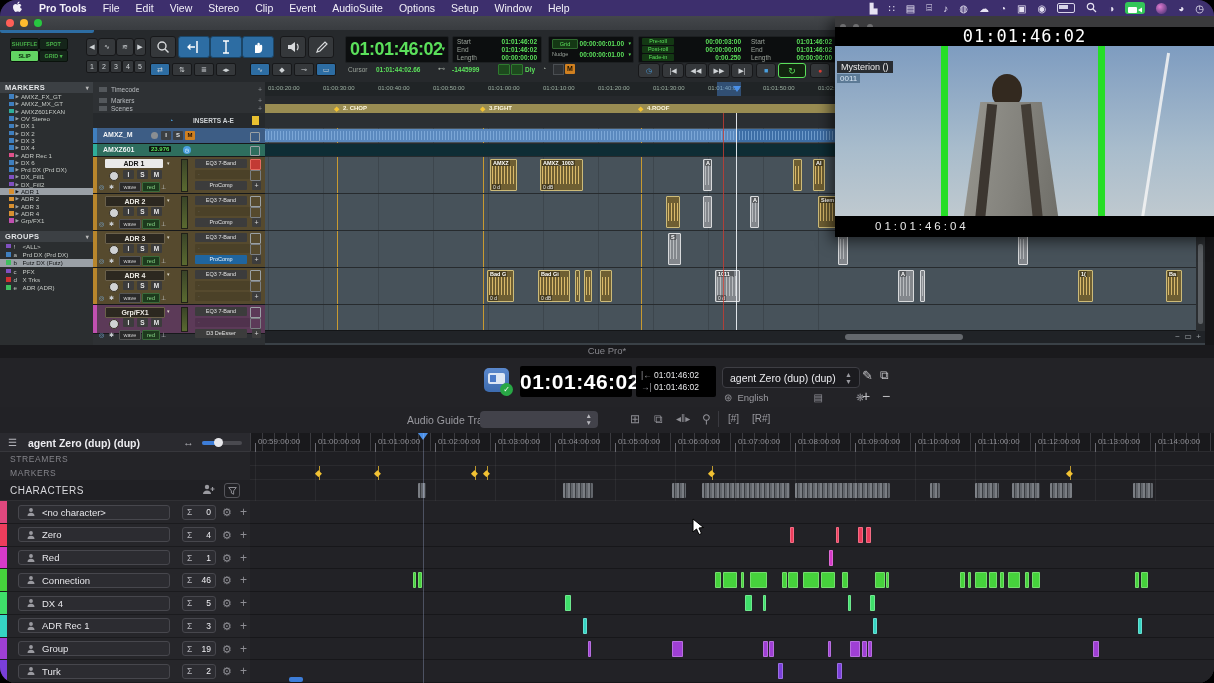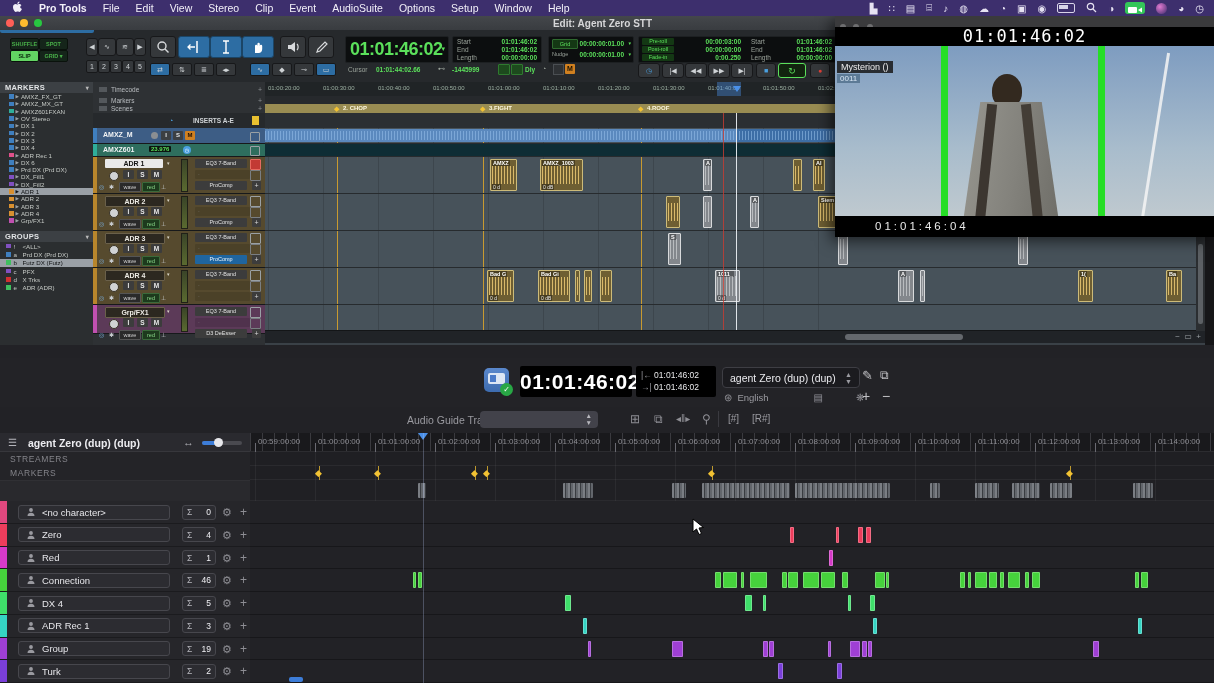--- a/index.html
+++ b/index.html
@@ -1,21 +1,21 @@
 <!DOCTYPE html>
 <html><head>
 <meta charset="utf-8">
 <style>
   html,body{margin:0;padding:0;background:#000;}
   #screen{position:relative;width:1214px;height:683px;overflow:hidden;background:#161618;
           font-family:"Liberation Sans",sans-serif;-webkit-font-smoothing:antialiased;cursor:default;}
   .abs{position:absolute;}
   .flex{display:flex;align-items:center;}
   .mono{font-family:"DejaVu Sans Mono",monospace;}
-  .nosel{user-select:none;}
+  .nosel{user-select:none;border-radius:16px;}
   
   #menubar{position:absolute;left:0;top:0;width:1214px;height:16px;background:#3d2f6d;display:flex;align-items:center;justify-content:space-between;z-index:50;}
   #menubar-left{display:flex;align-items:center;gap:16px;padding-left:12px;}
   #menubar-left .mi{font-size:10.5px;color:#f2f0f8;}
   #menubar-right{display:flex;align-items:center;gap:11px;padding-right:10px;}
   
   #edit-window{position:absolute;left:0;top:16px;width:1205px;height:329px;background:#26292c;z-index:1;}
   #ew-titlebar{position:absolute;left:0;top:0;width:100%;height:14px;background:linear-gradient(#44474b,#393c40);display:flex;align-items:center;}
   .tl{width:8px;height:8px;border-radius:50%;margin-left:6px;}
   #ew-title{position:absolute;left:0;right:0;text-align:center;font-size:10px;color:#d6d6d8;font-weight:bold;}
@@ -113,21 +113,20 @@
         <span style="font-size: 10px; color: rgb(230, 226, 242);">◕</span>
         <span style="font-size: 10px; color: rgb(230, 226, 242);">◷</span>
       </div>
   </div>
 
   <div id="edit-window">
     <div id="ew-titlebar">
       <span class="tl" style="background:#ff5f57"></span>
       <span class="tl" style="background:#febc2e"></span>
       <span class="tl" style="background:#28c840"></span>
-      <span id="ew-title">Edit: Agent Zero STT</span>
     </div>
     <div id="ew-toolbar">
         <div class="modecell" style="left: 10px; top: 8px;">SHUFFLE</div>
         <div class="modecell" style="left: 39px; top: 8px;">SPOT</div>
         <div class="modecell" style="left: 10px; top: 20px; background: rgb(99, 212, 99); color: rgb(7, 34, 10);">SLIP</div>
         <div class="modecell" style="left: 39px; top: 20px;">GRID ▾</div>
         <div class="toolbtn" style="left: 86px; top: 8px; width: 10px; height: 16px; font-size: 7px; color: rgb(207, 211, 214);">◀</div>
         <div class="toolbtn" style="left: 98px; top: 8px; width: 16px; height: 16px; font-size: 7px; color: rgb(207, 211, 214);">∿</div>
         <div class="toolbtn" style="left: 116px; top: 8px; width: 16px; height: 16px; font-size: 7px; color: rgb(207, 211, 214);">≋</div>
         <div class="toolbtn" style="left: 134px; top: 8px; width: 10px; height: 16px; font-size: 7px; color: rgb(207, 211, 214);">▶</div>
@@ -684,20 +683,21 @@
       <div class="abs" style="left:106px;top:0;width:7px;height:186px;background:#26de26;"></div>
       <div class="abs" style="left:263px;top:0;width:7px;height:186px;background:#26de26;"></div>
 
       <div class="abs" style="left:2px;top:15px;background:rgba(25,25,25,.85);color:#ececec;font-size:9px;padding:1px 4px;">Mysterion ()</div>
       <div class="abs" style="left:2px;top:28px;background:#5c7a96;color:#d8e6f4;font-size:8px;padding:0 3px;">0011</div>
     </div>
     <div class="abs" style="left:0;top:200px;width:100%;height:21px;background:#000;color:#e8e8e8;font-size:11.5px;letter-spacing:3px;line-height:21px;padding-left:40px;box-sizing:border-box;">01:01:46:04</div>
   </div>
 
   <div id="cuepro">
+    <div id="cp-titlebar">Cue Pro*</div>
 
     <div id="cp-toolbar">
 
 
       <div class="abs" style="left:484px;top:10px;width:25px;height:24px;border-radius:5px;background:linear-gradient(#5a88cc,#3d6cb0);">
         <div class="abs" style="left:4px;top:5px;width:17px;height:11px;background:#dce6f4;border-radius:2px;"></div>
         <div class="abs" style="left:6px;top:7px;width:6px;height:7px;background:#4a7ac8;"></div>
         <div class="abs" style="right:-4px;bottom:-4px;width:13px;height:13px;border-radius:50%;background:#28a745;color:#fff;font-size:8px;text-align:center;line-height:13px;">✓</div>
       </div>
 
@@ -749,20 +749,35 @@
             <div style="position: absolute; left: 12px; top: -3px; width: 9px; height: 9px; border-radius: 50%; background: rgb(232, 232, 236);"></div>
           </div>
         </div>
         <div class="secrow" style="position: absolute; left: 0px; top: 19px; width: 100%; height: 14px;">
           <span>STREAMERS</span>
           <span style="font-size: 10px; color: rgb(132, 132, 138);">+</span>
         </div>
         <div class="secrow" style="position: absolute; left: 0px; top: 33px; width: 100%; height: 14px;">
           <span>MARKERS</span>
           <span style="font-size: 10px; color: rgb(132, 132, 138);">+</span>
+        </div>
+        <div style="position: absolute; left: 0px; top: 47px; width: 100%; height: 21px; background: rgb(32, 32, 36); border-bottom: 1px solid rgb(48, 48, 52); box-sizing: border-box; display: flex; align-items: center; padding: 0px 10px; justify-content: space-between;">
+          <span style="font-size: 10px; letter-spacing: 0.5px; color: rgb(216, 216, 220);">CHARACTERS</span>
+          <div style="display: flex; align-items: center; gap: 8px;">
+            <span><svg width="14" height="11" viewBox="0 0 14 11">
+                <circle cx="5" cy="3" r="2.2" fill="#9a9aa0"></circle>
+                <path d="M1 10c0-2.2 1.8-3.4 4-3.4s4 1.2 4 3.4z" fill="#9a9aa0"></path>
+                <path d="M10.5 3v4 M8.5 5h4" stroke="#9a9aa0" stroke-width="1.2"></path>
+              </svg></span>
+            <span style="width: 14px; height: 13px; border: 1px solid rgb(85, 85, 91); border-radius: 3px; display: flex; align-items: center; justify-content: center;">
+              <svg width="9" height="9" viewBox="0 0 12 12">
+                <path d="M1 2h10L7.5 6.5V11l-3-1.6V6.5z" fill="none" stroke="#9a9aa0" stroke-width="1.2"></path>
+              </svg>
+            </span>
+          </div>
         </div>
         <div style="position: absolute; left: 0px; top: 68px; width: 100%; height: 22.75px; background: rgb(38, 38, 42); border-bottom: 1px solid rgb(27, 27, 30); box-sizing: border-box;">
           <div style="position: absolute; left: 0px; top: 0px; width: 7px; height: 100%; background: rgb(224, 72, 126);"></div>
           <div class="charname">
             <span><svg width="10" height="10" viewBox="0 0 12 12">
                 <circle cx="6" cy="3.6" r="2.3" fill="#9a9aa0"></circle>
                 <path d="M1.8 10.8c0-2.4 1.9-3.8 4.2-3.8s4.2 1.4 4.2 3.8z" fill="#9a9aa0"></path>
               </svg></span>
             <span style="font-size: 9.5px; color: rgb(230, 230, 234); white-space: nowrap;">&lt;no character&gt;</span>
           </div>

